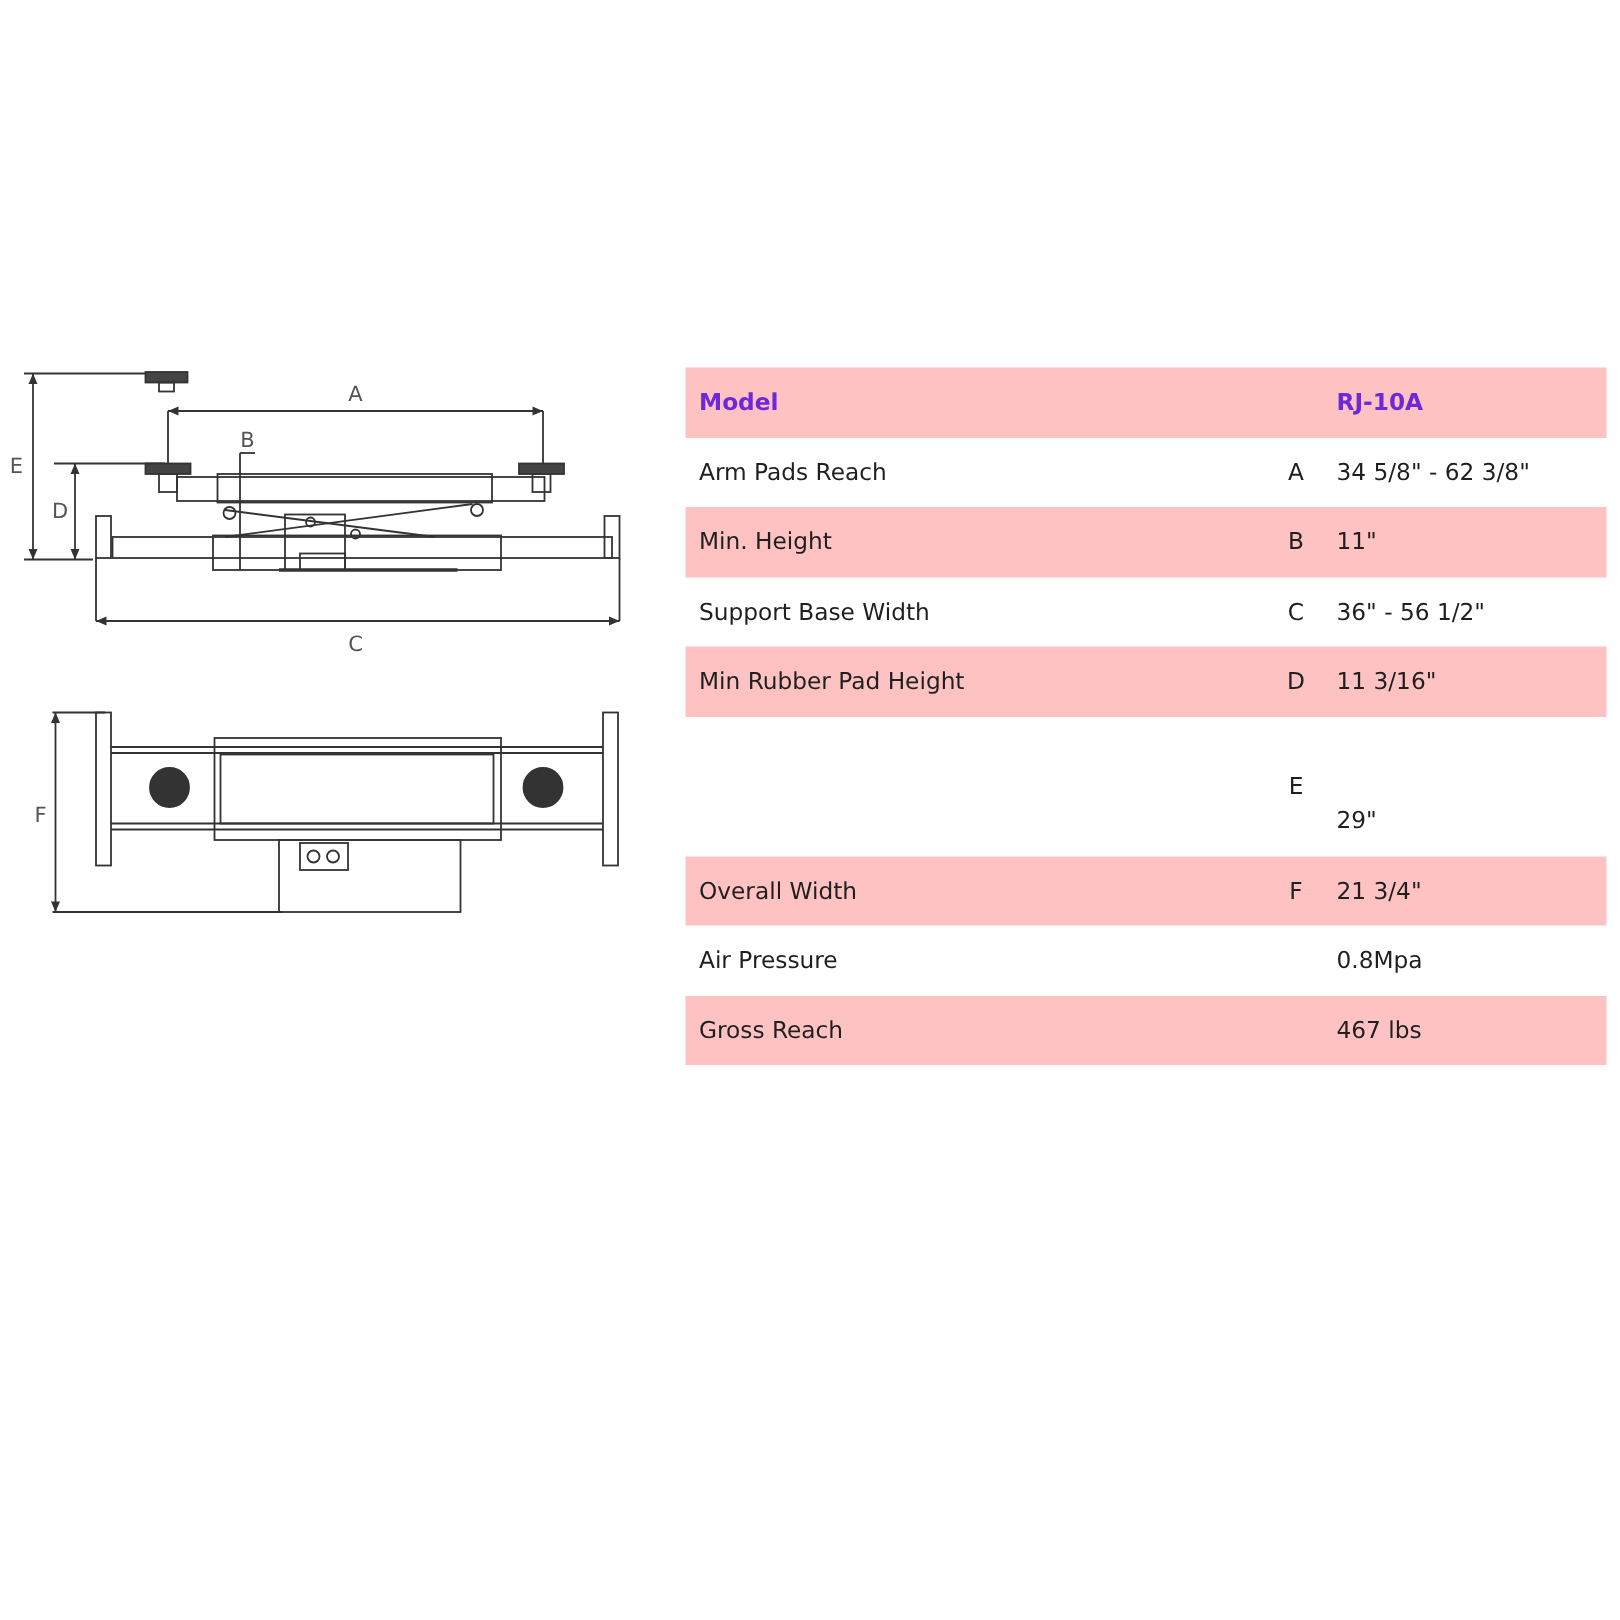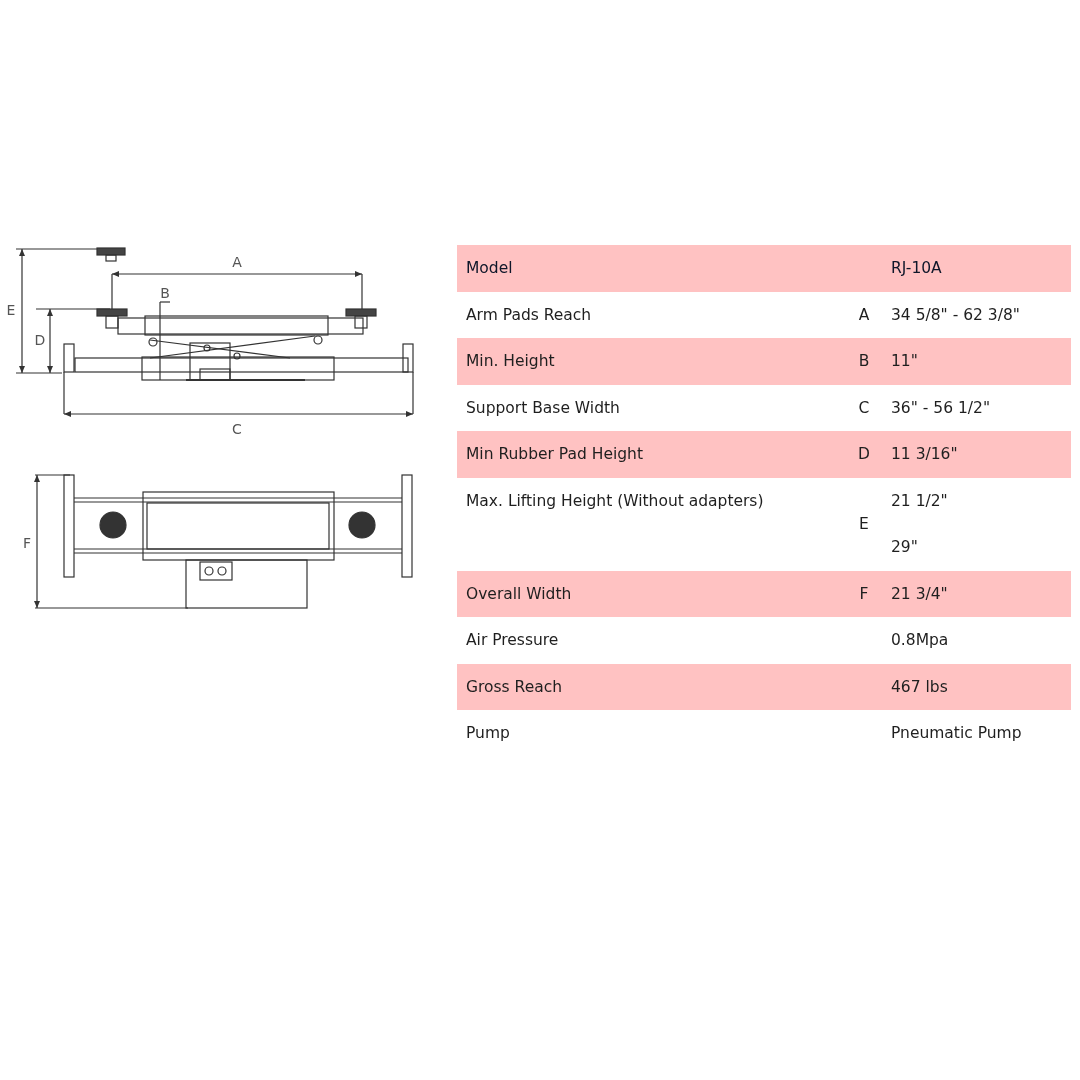--- a/index.html
+++ b/index.html
@@ -6,21 +6,21 @@
     body { width: 1080px; height: 1080px; position: relative; overflow: hidden; font-family: "DejaVu Sans", sans-serif; color: #1f1f1f; }
     .diagram { position: absolute; left: 0; top: 240px; width: 430px; height: 380px; }
     .diagram svg { display: block; }
     .spec-table { position: absolute; left: 457px; top: 245px; width: 614px; }
     .row { position: relative; height: 46.5px; display: flex; align-items: center; font-size: 15.5px; }
     .row.pink { background: #ffc2c2; }
     .row.tall { height: 93px; display: block; }
     .cell-label { position: absolute; left: 9px; }
     .cell-letter { position: absolute; left: 400px; width: 14px; text-align: center; }
     .cell-value { position: absolute; left: 434px; }
-    .row.header .cell-label, .row.header .cell-value { font-weight: normal; color: #0f172a; }
+    .row.header .cell-label, .row.header .cell-value { font-weight: bold; color: #6d28d9; }
     .sub { position: absolute; left: 0; right: 0; height: 46.5px; display: flex; align-items: center; }
     .sub.top { top: 0; }
     .sub.bot { top: 46.5px; }
     .tall .cell-letter.mid { top: 50%; transform: translateY(-50%); }
     .dim-label { font-family: "DejaVu Sans", sans-serif; font-size: 14px; fill: #555; }
   </style>
 </head>
 <body>
 
 <div class="diagram">
@@ -133,24 +133,20 @@
     <span class="cell-letter">C</span>
     <span class="cell-value">36" - 56 1/2"</span>
   </div>
   <div class="row pink">
     <span class="cell-label">Min Rubber Pad Height</span>
     <span class="cell-letter">D</span>
     <span class="cell-value">11 3/16"</span>
   </div>
 
   <div class="row tall">
-    <div class="sub top">
-      <span class="cell-label">Max. Lifting Height (Without adapters)</span>
-      <span class="cell-value">21 1/2"</span>
-    </div>
     <div class="sub bot">
       <span class="cell-value">29"</span>
     </div>
     <span class="cell-letter mid">E</span>
   </div>
 
   <div class="row pink">
     <span class="cell-label">Overall Width</span>
     <span class="cell-letter">F</span>
     <span class="cell-value">21 3/4"</span>
@@ -158,18 +154,13 @@
   <div class="row">
     <span class="cell-label">Air Pressure</span>
     <span class="cell-letter"></span>
     <span class="cell-value">0.8Mpa</span>
   </div>
   <div class="row pink">
     <span class="cell-label">Gross Reach</span>
     <span class="cell-letter"></span>
     <span class="cell-value">467 lbs</span>
   </div>
-  <div class="row">
-    <span class="cell-label">Pump</span>
-    <span class="cell-letter"></span>
-    <span class="cell-value">Pneumatic Pump</span>
-  </div>
 </div>
 
 </body></html>

